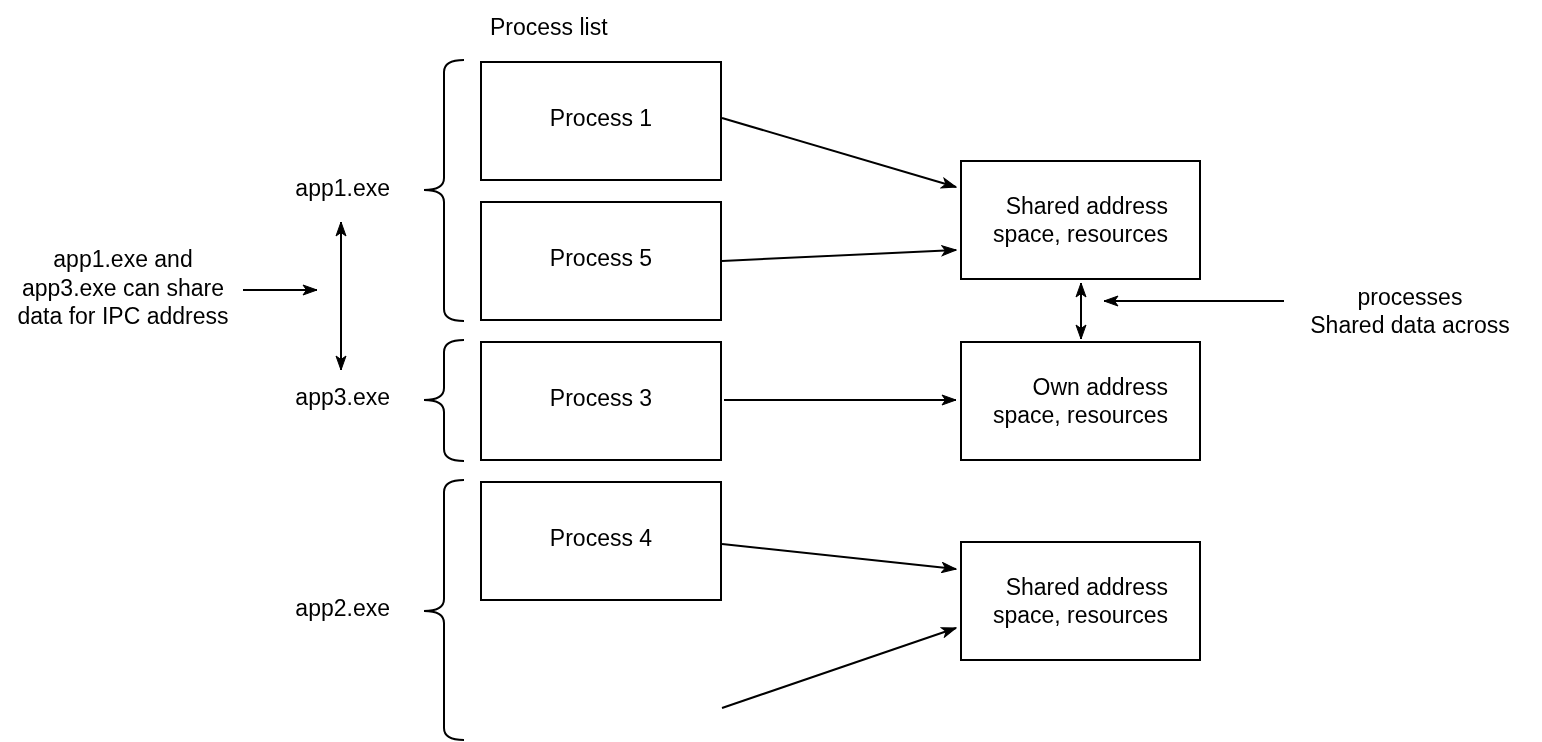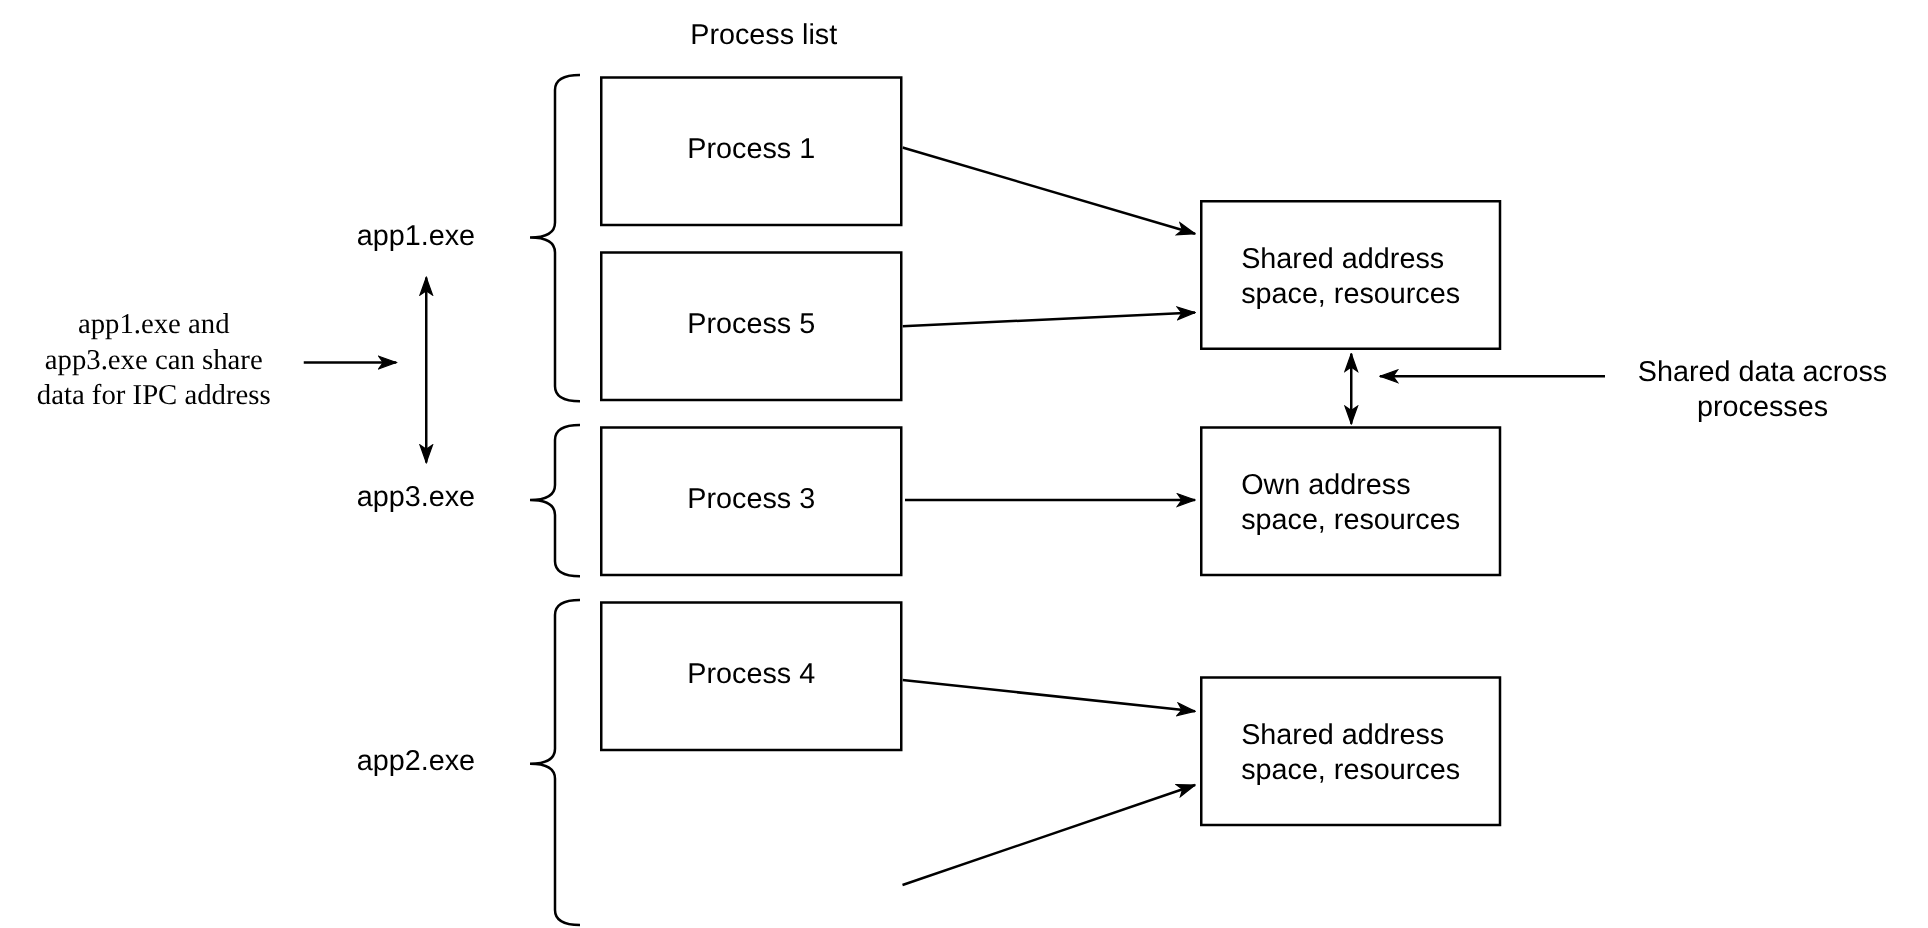--- a/index.html
+++ b/index.html
@@ -9,41 +9,41 @@
     background:#ffffff;
     font-family:"Liberation Sans", sans-serif;
     font-size:23px;
     color:#000000;
     overflow:hidden;
   }
   .layer{position:absolute;left:0;top:0;}
   .shape-stroke{stroke:#000000;stroke-width:2;fill:none;}
   .title{
     position:absolute;left:490px;top:14px;width:242px;
-    text-align:center;white-space:nowrap;
+    white-space:nowrap;
   }
   .box{
     position:absolute;
     box-sizing:border-box;
     width:242px;height:120px;
     border:2px solid #000000;
     background:#ffffff;
     display:flex;align-items:center;justify-content:center;
-    text-align:left;
+    text-align:right;
   }
   .box.process{padding-bottom:5px;}
   .box.address{width:241px;}
   .lines span{display:block;line-height:28px;}
   .glabel{
-    position:absolute;left:262px;width:118px;
+    position:absolute;left:272px;width:118px;
     text-align:right;line-height:28px;white-space:nowrap;
   }
   .note{position:absolute;text-align:center;}
   .note div{line-height:28.5px;}
-  .left-note{left:2px;top:245px;width:242px;font-family:Liberation Serif, serif;}
+  .left-note{left:2px;top:245px;width:242px;}
   .right-note{left:1292px;top:283px;width:236px;}
   .right-note div{line-height:28px;}
 </style>
 </head>
 <body>
 
 <div class="canvas">
 
   <svg class="layer" width="1542" height="742" viewBox="0 0 1542 742">
     <defs>
@@ -105,17 +105,17 @@
   <div class="glabel" style="top:174px">app1.exe</div>
   <div class="glabel" style="top:383px">app3.exe</div>
   <div class="glabel" style="top:594px">app2.exe</div>
 
   <div class="note left-note">
     <div>app1.exe and</div>
     <div>app3.exe can share</div>
     <div>data for IPC address</div>
   </div>
   <div class="note right-note">
+    <div>processes</div>
     <div>Shared data across</div>
-    <div>processes</div>
   </div>
 
 </div>
 
 </body></html>

